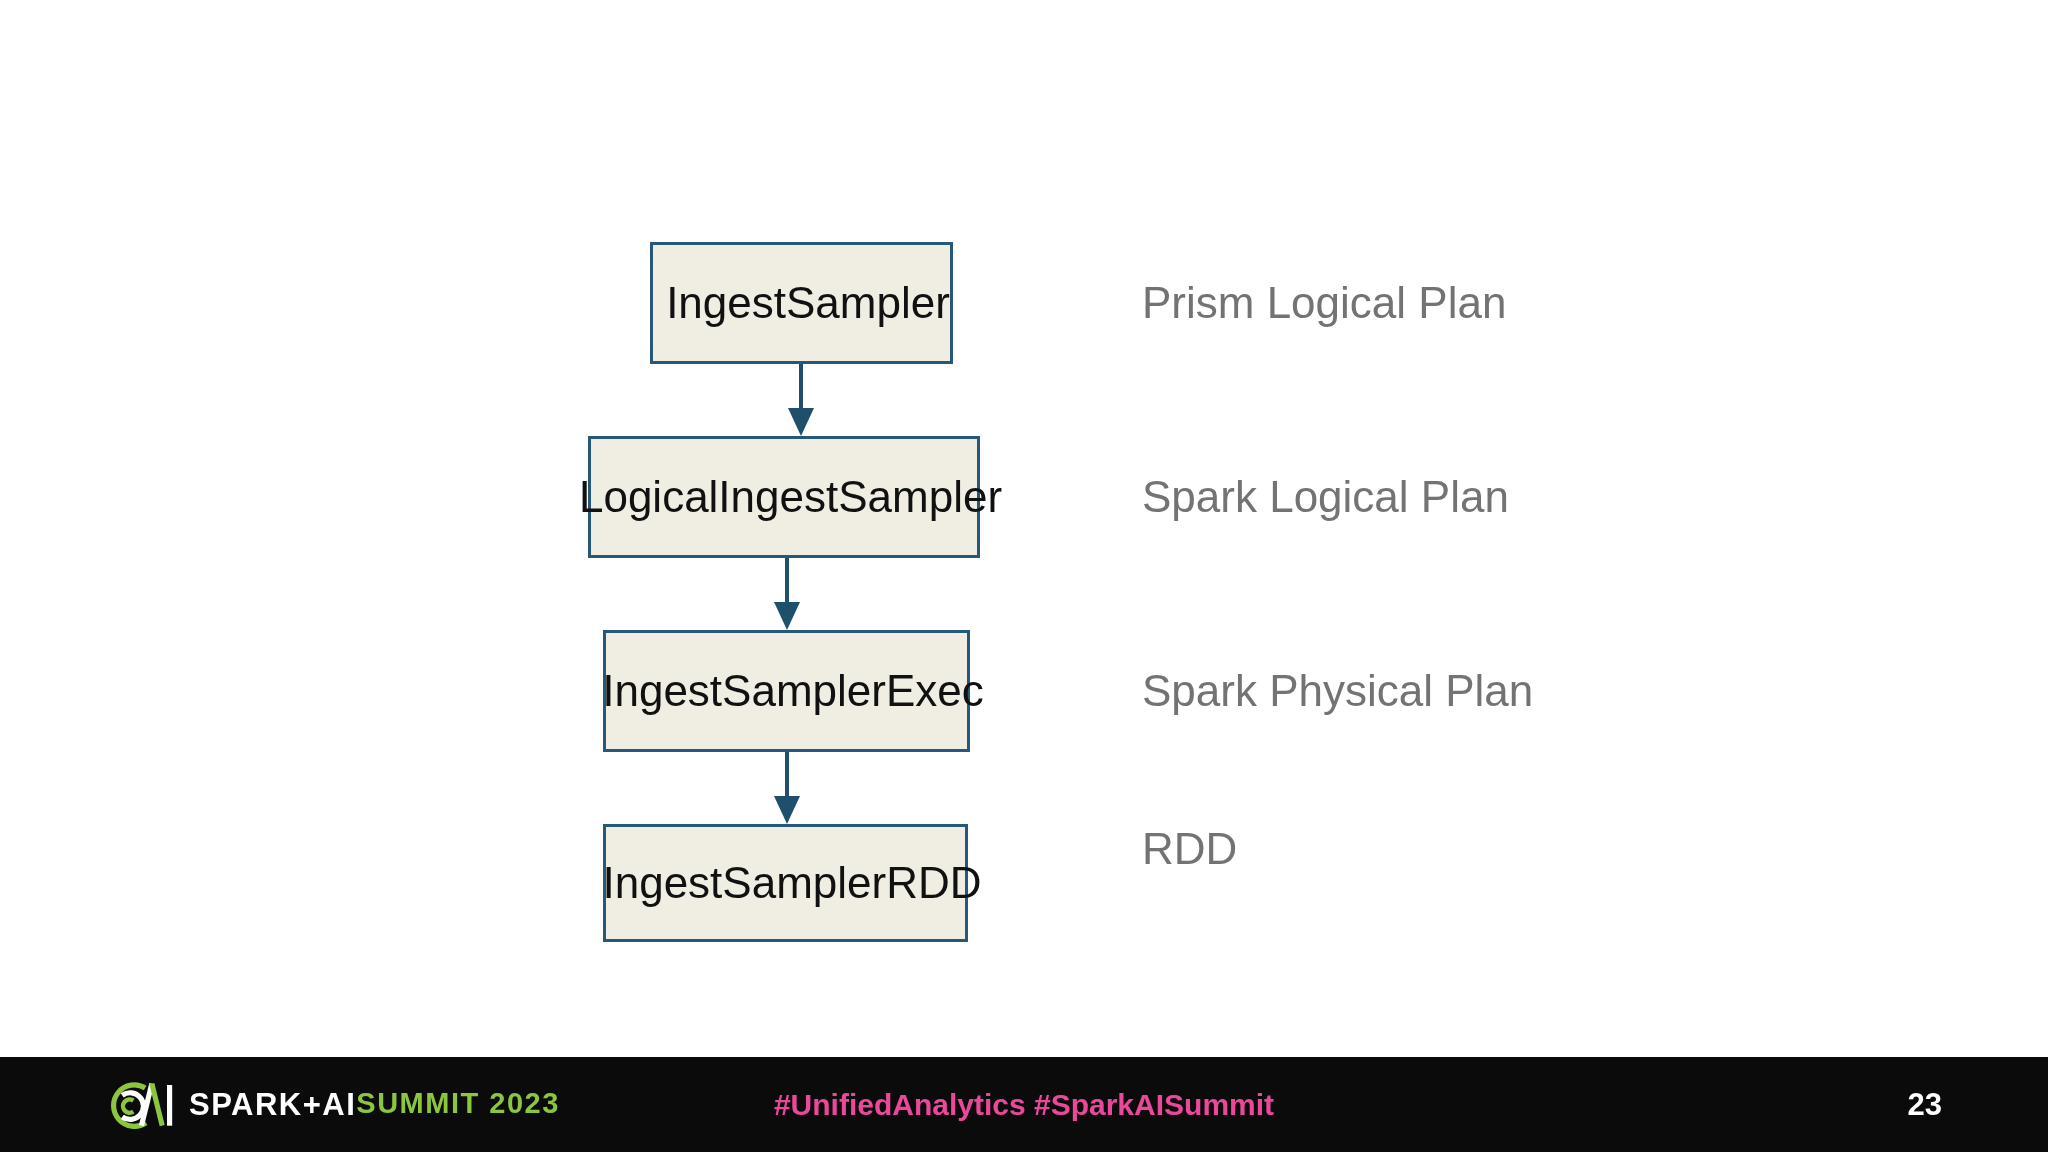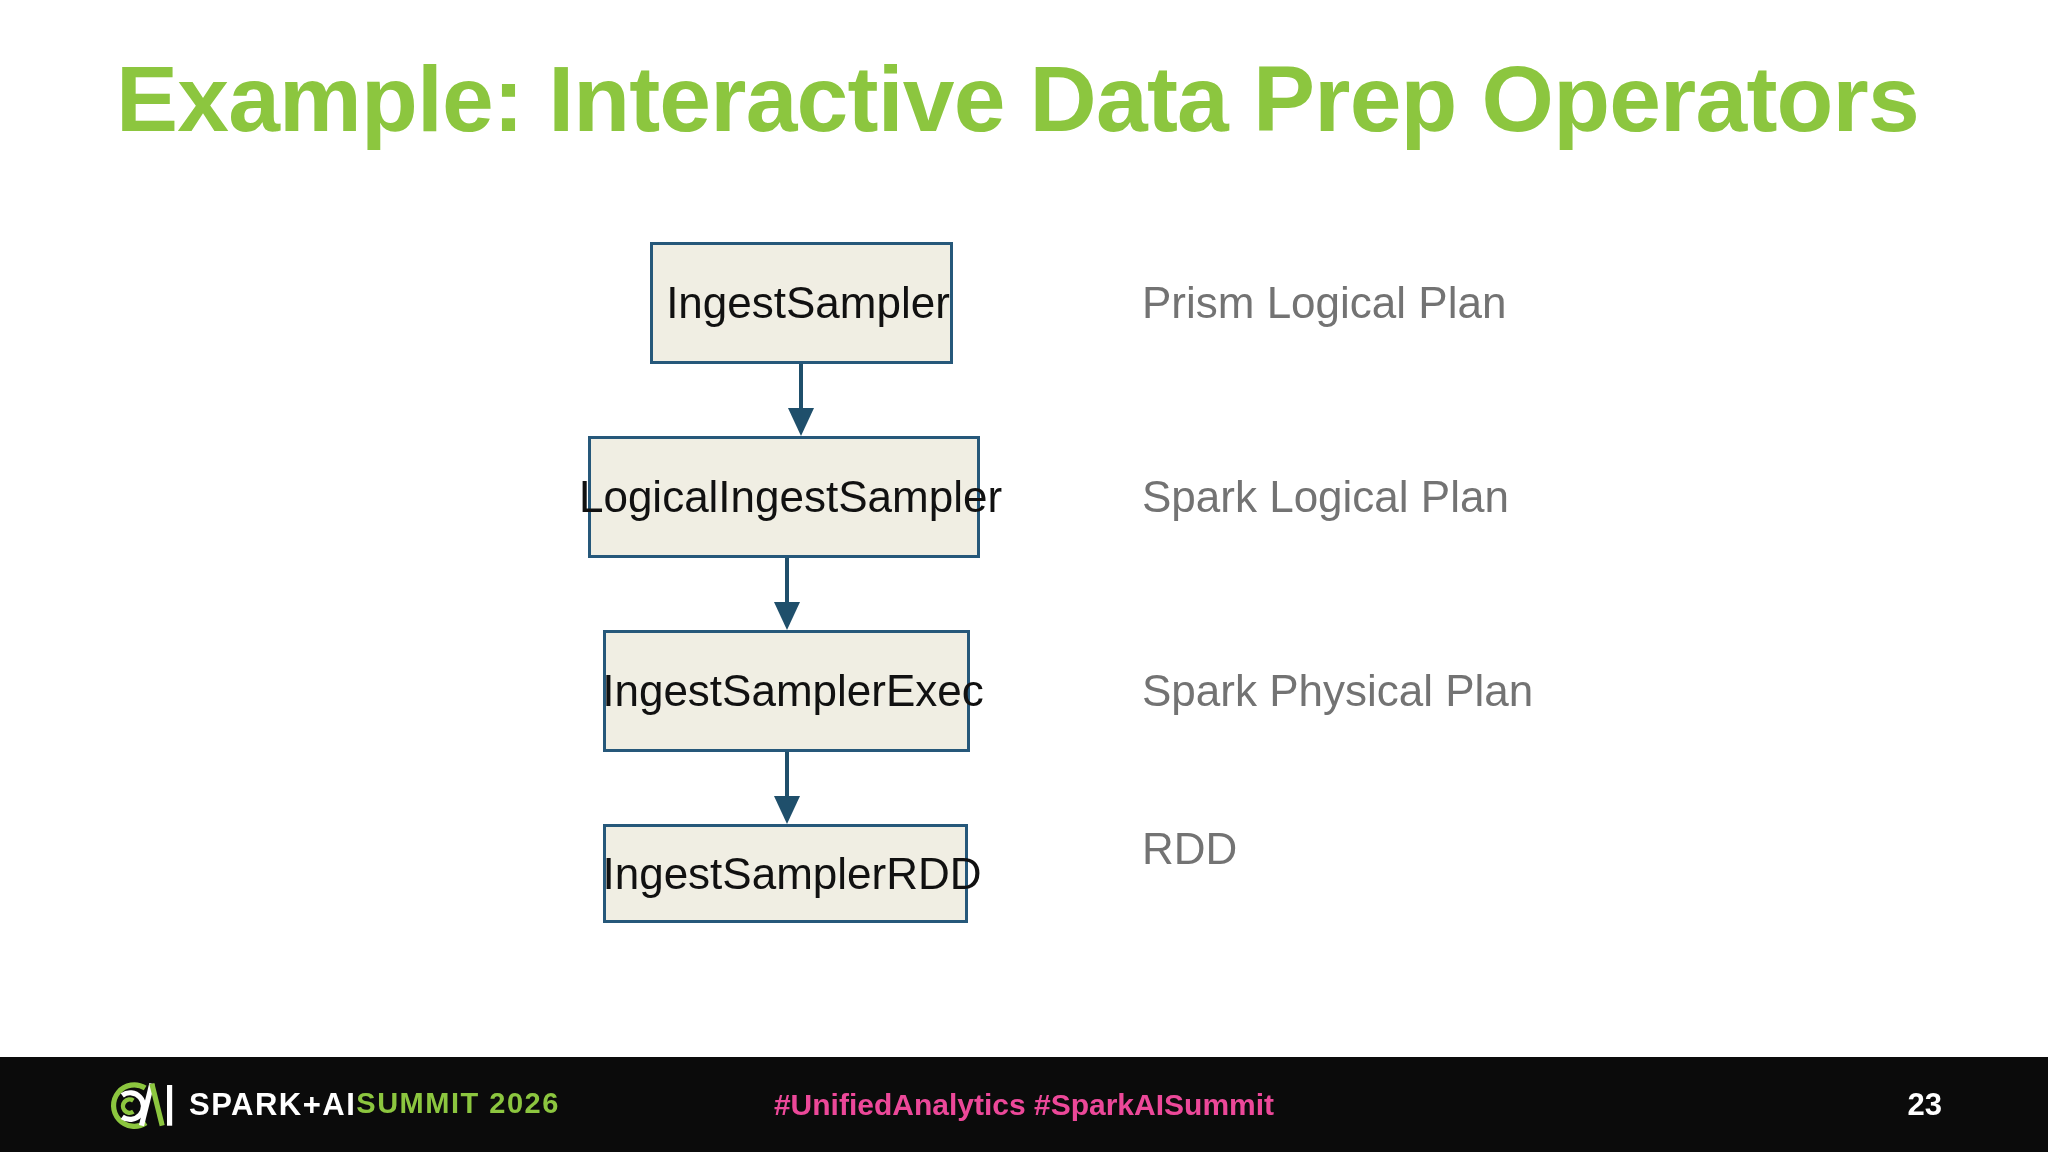--- a/index.html
+++ b/index.html
@@ -36,21 +36,21 @@
     align-items: center;
     justify-content: center;
     font-size: 44px;
     color: #111111;
     white-space: nowrap;
     padding-left: 13px;
   }
   .box-0 { left: 650px; top: 242px; width: 303px; height: 122px; }
   .box-1 { left: 588px; top: 436px; width: 392px; height: 122px; }
   .box-2 { left: 603px; top: 630px; width: 367px; height: 122px; }
-  .box-3 { left: 603px; top: 824px; width: 365px; height: 99px; }
+  .box-3 { left: 603px; top: 824px; width: 365px; height: 118px; }
   .annotation {
     position: absolute;
     left: 1142px;
     height: 122px;
     display: flex;
     align-items: center;
     font-size: 44px;
     color: #737373;
     white-space: nowrap;
   }
@@ -121,21 +121,20 @@
     font-size: 31px;
     font-weight: bold;
     color: #ffffff;
   }
 </style>
 </head>
 <body>
 
 <div class="slide">
 
-  <h1 class="slide-title">Example: Interactive Data Prep Operators</h1>
 
   <div>
 
     <div class="node-box box-0">
       <span>IngestSampler</span>
     </div>
     <div class="annotation anno-0">Prism Logical Plan</div>
 
     <svg class="arrow arrow-0" viewBox="0 0 40 72">
       <line x1="20" y1="0" x2="20" y2="46"></line>
@@ -175,21 +174,21 @@
       <svg class="logo-mark" viewBox="0 0 100 78">
         <path d="M 57,16 A 28,28 0 1 0 58,63" fill="none" stroke="#8CC63F" stroke-width="7"></path>
         <path d="M 26,26 A 18,18 0 1 1 26,55" fill="none" stroke="#ffffff" stroke-width="7"></path>
         <path d="M 41,33 A 9,9 0 1 0 41,48" fill="none" stroke="#8CC63F" stroke-width="6"></path>
         <line x1="52" y1="67" x2="66" y2="10" stroke="#ffffff" stroke-width="7"></line>
         <line x1="66" y1="10" x2="80" y2="67" stroke="#8CC63F" stroke-width="7"></line>
         <line x1="90" y1="12" x2="90" y2="67" stroke="#ffffff" stroke-width="7"></line>
       </svg>
       <div class="logo-text">
         <div class="logo-line1">SPARK+AI</div>
-        <div class="logo-line2">SUMMIT 2026</div>
+        <div class="logo-line2">SUMMIT 2023</div>
       </div>
     </div>
 
     <div class="hashtags">#UnifiedAnalytics #SparkAISummit</div>
 
     <div class="page-number">23</div>
 
   </footer>
 
 </div>

